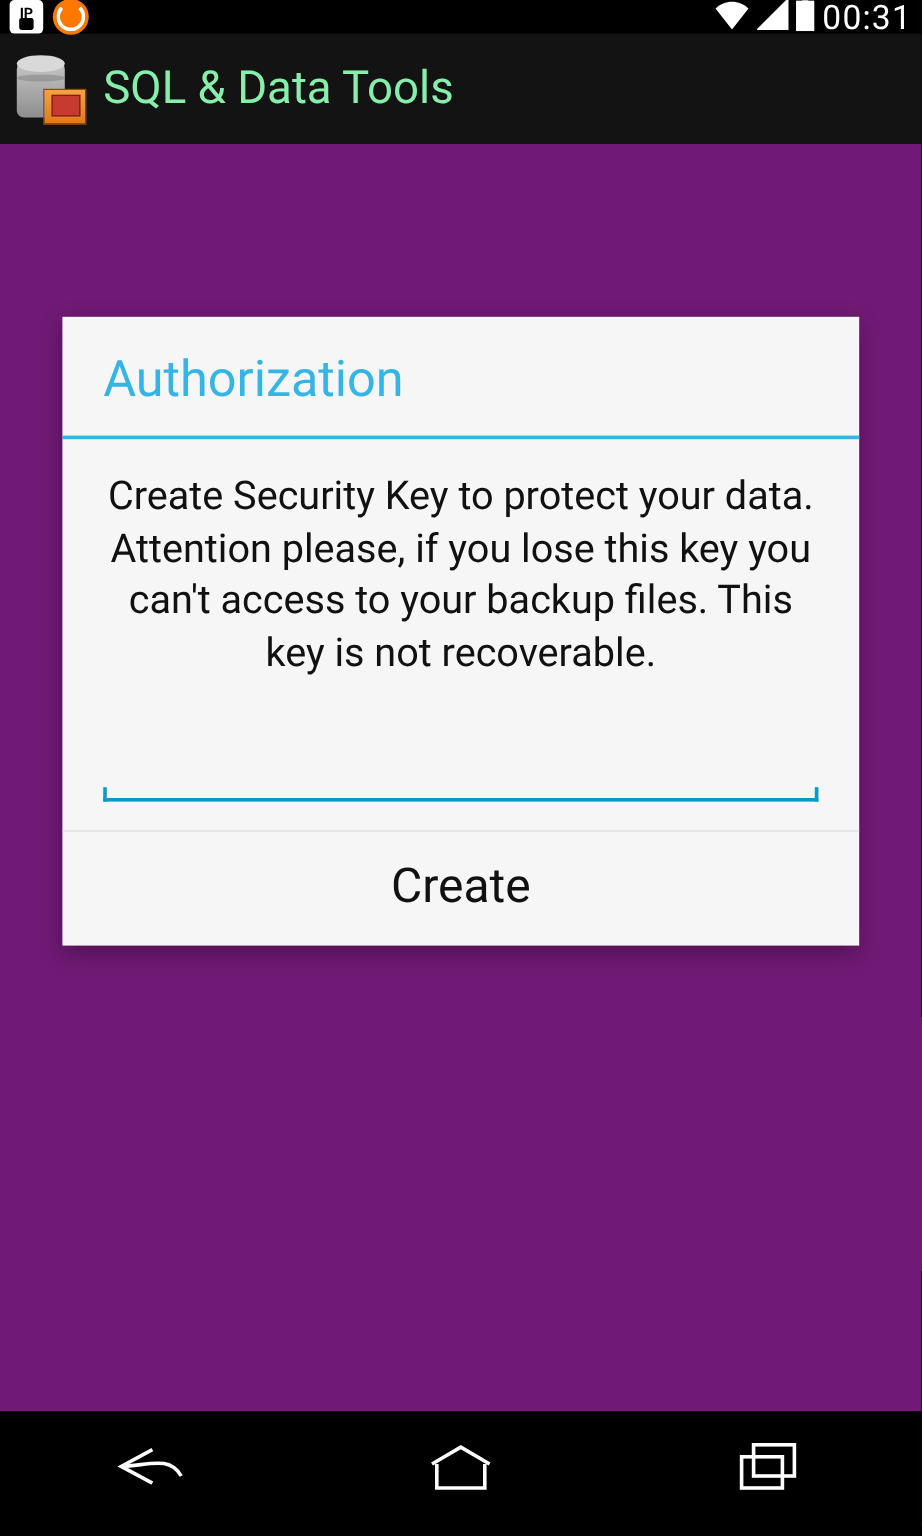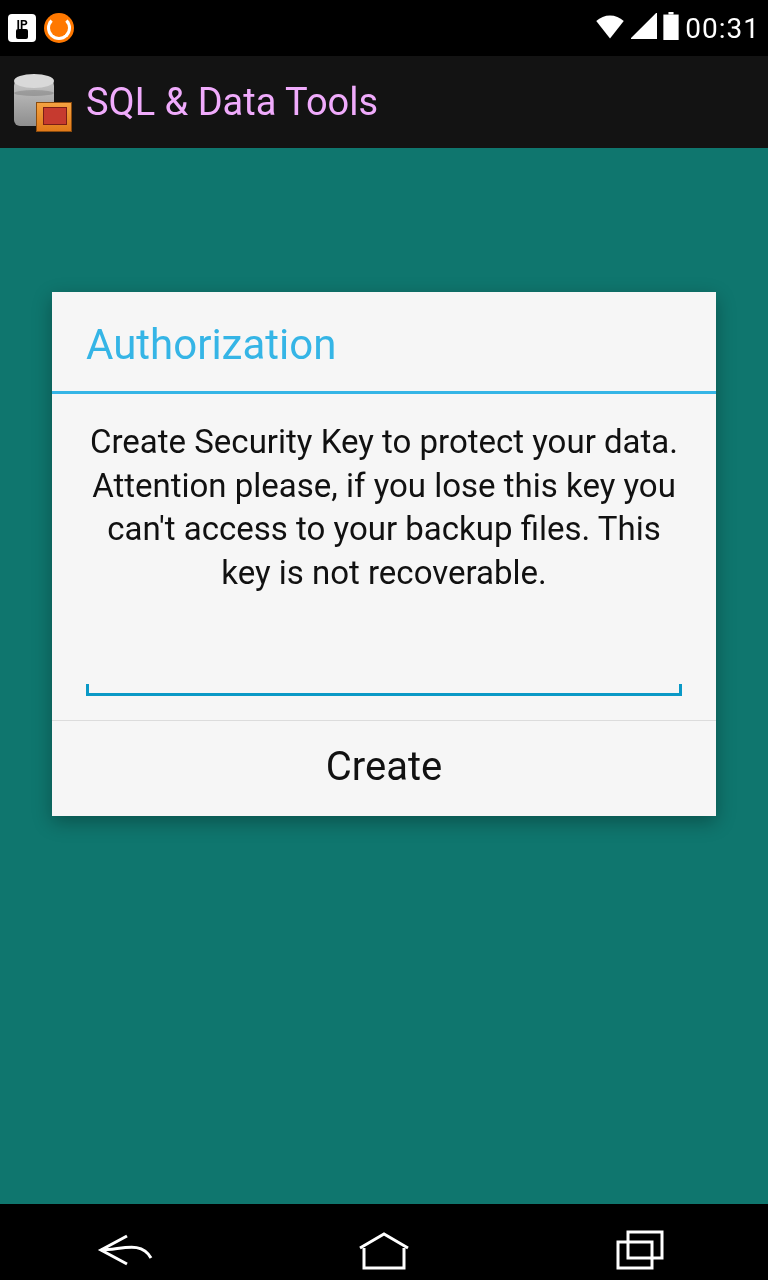--- a/index.html
+++ b/index.html
@@ -1,20 +1,20 @@
 <!DOCTYPE html>
 <html><head>
 <meta charset="utf-8">
 <style>
   * { margin: 0; padding: 0; box-sizing: border-box; font-family: Roboto, "Helvetica Neue", Arial, sans-serif; }
   html, body { width: 768px; height: 1280px; background: #000; overflow: hidden; }
 
   
   .status-bar {
-    height: 56px;
+    height: 28px;
     background: #000;
     display: flex;
     align-items: center;
     padding: 0 8px;
     color: #fff;
   }
   .status-left { display: flex; align-items: center; gap: 8px; }
   .status-right { margin-left: auto; display: flex; align-items: center; gap: 6px; }
   .status-time { font-size: 28px; letter-spacing: 1px; }
 
@@ -59,28 +59,28 @@
   .db-cyl::after{
     content:""; position:absolute; top:12px; left:0; width:40px; height:6px; background:rgba(0,0,0,.15); border-radius:50%;
   }
   .box-ov{
     position:absolute; right:-2px; bottom:-2px; width:36px; height:30px;
     background:linear-gradient(#f4a241,#e07a1a); border:1px solid #8a4b0e;
   }
   .box-ov::before{
     content:""; position:absolute; top:4px; left:6px; width:22px; height:16px; background:#c63a2f; border:1px solid #7a1e17;
   }
-  .app-title { color:#f0abfc; font-size:38px; margin-left:16px; font-weight:400; }
+  .app-title { color:#86efac; font-size:38px; margin-left:16px; font-weight:400; }
   .new-server { margin-left:auto; color:#bdbdbd; font-size:26px; font-weight:700; letter-spacing:1px; }
 
   
   .content-area {
     position: relative;
     height: calc(1280px - 40px - 92px - 92px);
-    background: #0f766e;
+    background: #701a75;
   }
 
   
   .dialog {
     position:absolute; left:52px; right:52px; top:144px;
     background:#f6f6f6; box-shadow:0 6px 18px rgba(0,0,0,.3);
   }
   .dialog-title {
     color:#35b5e6; font-size:42px; font-weight:400; padding:28px 34px 22px;
   }

